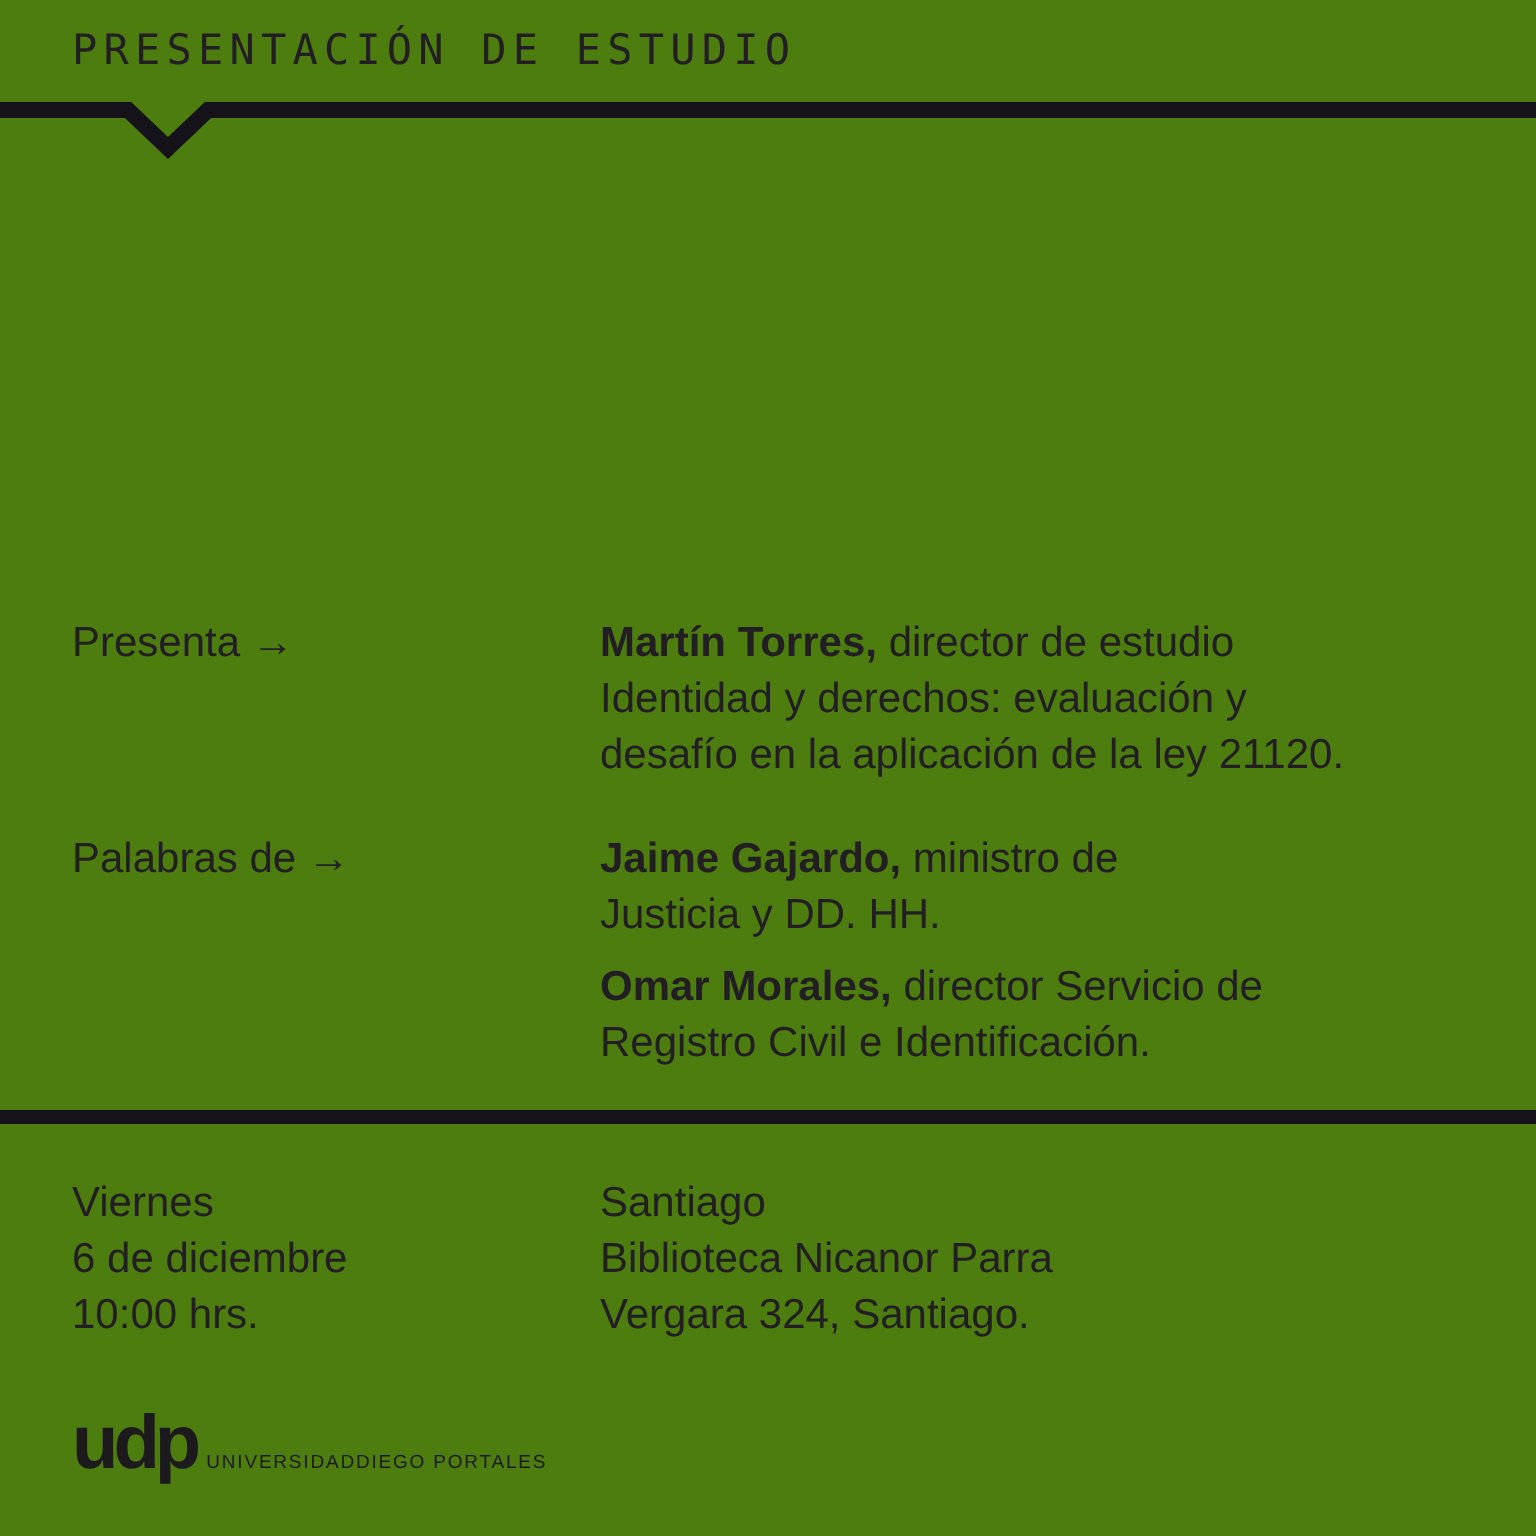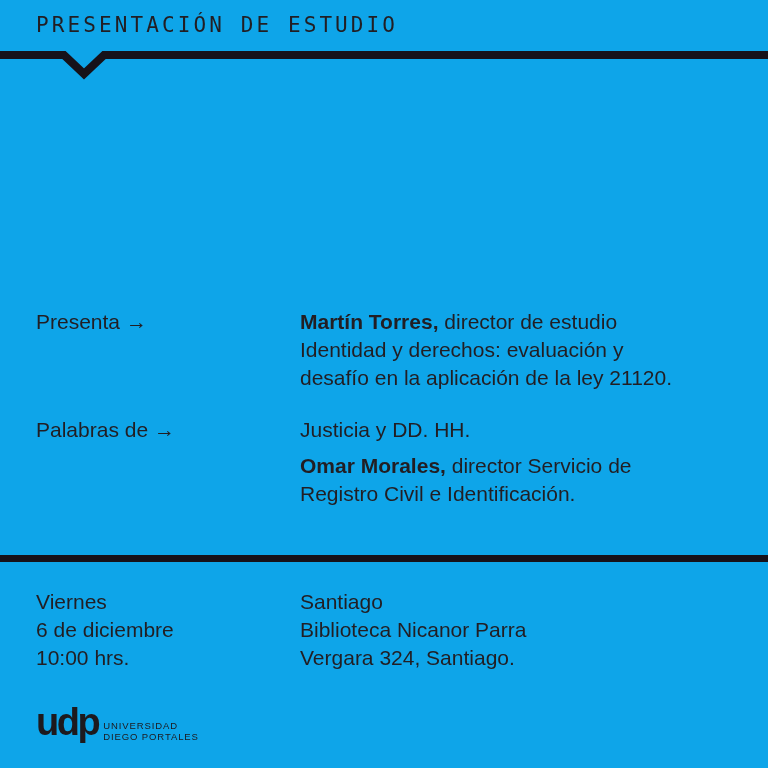--- a/index.html
+++ b/index.html
@@ -1,18 +1,18 @@
 <!DOCTYPE html>
 <html><head>
 <meta charset="utf-8">
 <style>
   html,body{margin:0;padding:0;background:#e5d1eb;}
   .poster{
     position:relative;width:768px;height:768px;overflow:hidden;
-    background:#0ea5e9;color:#221e23;
+    background:#4d7c0f;color:#221e23;
     font-family:"Liberation Sans",sans-serif;
   }
   .kicker{
     position:absolute;left:36px;top:12px;
     font-family:"DejaVu Sans Mono",monospace;
     font-size:21px;line-height:26px;letter-spacing:3.1px;
     color:#221e23;white-space:nowrap;
   }
   .top-rule{position:absolute;left:0;top:47px;width:768px;height:36px;display:block;}
   .title{
@@ -35,23 +35,23 @@
   .where{position:absolute;left:300px;top:588px;}
   .footer{
     position:absolute;left:36px;top:700px;height:44px;
     display:flex;align-items:center;gap:5px;
   }
   .udp-logotype{
     font-size:38px;font-weight:700;letter-spacing:-2.5px;line-height:34px;
     color:#1d1a1e;
   }
   .udp-org{
-    display:flex;flex-direction:column;justify-content:center;
+    display:flex;flex-direction:row;justify-content:center;
     font-size:9.5px;line-height:11px;letter-spacing:0.9px;
-    color:#1d1a1e;margin-top:18px;
+    color:#1d1a1e;margin-top:18px;text-align:right;
   }
 </style>
 </head>
 <body>
 
 <div class="poster">
 
   <div class="kicker">PRESENTACIÓN DE ESTUDIO</div>
 
   <svg class="top-rule" viewBox="0 0 768 36" preserveAspectRatio="none" aria-hidden="true">
@@ -67,20 +67,24 @@
         <span>director de estudio</span>
       </div>
       <div>Identidad y derechos: evaluación y</div>
       <div>desafío en la aplicación de la ley 21120.</div>
     </div>
   </div>
 
   <div class="row-label body-text row2">Palabras de →</div>
   <div class="row-content body-text row2">
     <div class="speaker">
+      <div>
+        <span class="bold">Jaime Gajardo,</span>
+        <span>ministro de</span>
+      </div>
       <div>Justicia y DD. HH.</div>
     </div>
     <div class="speaker">
       <div>
         <span class="bold">Omar Morales,</span>
         <span>director Servicio de</span>
       </div>
       <div>Registro Civil e Identificación.</div>
     </div>
   </div>

